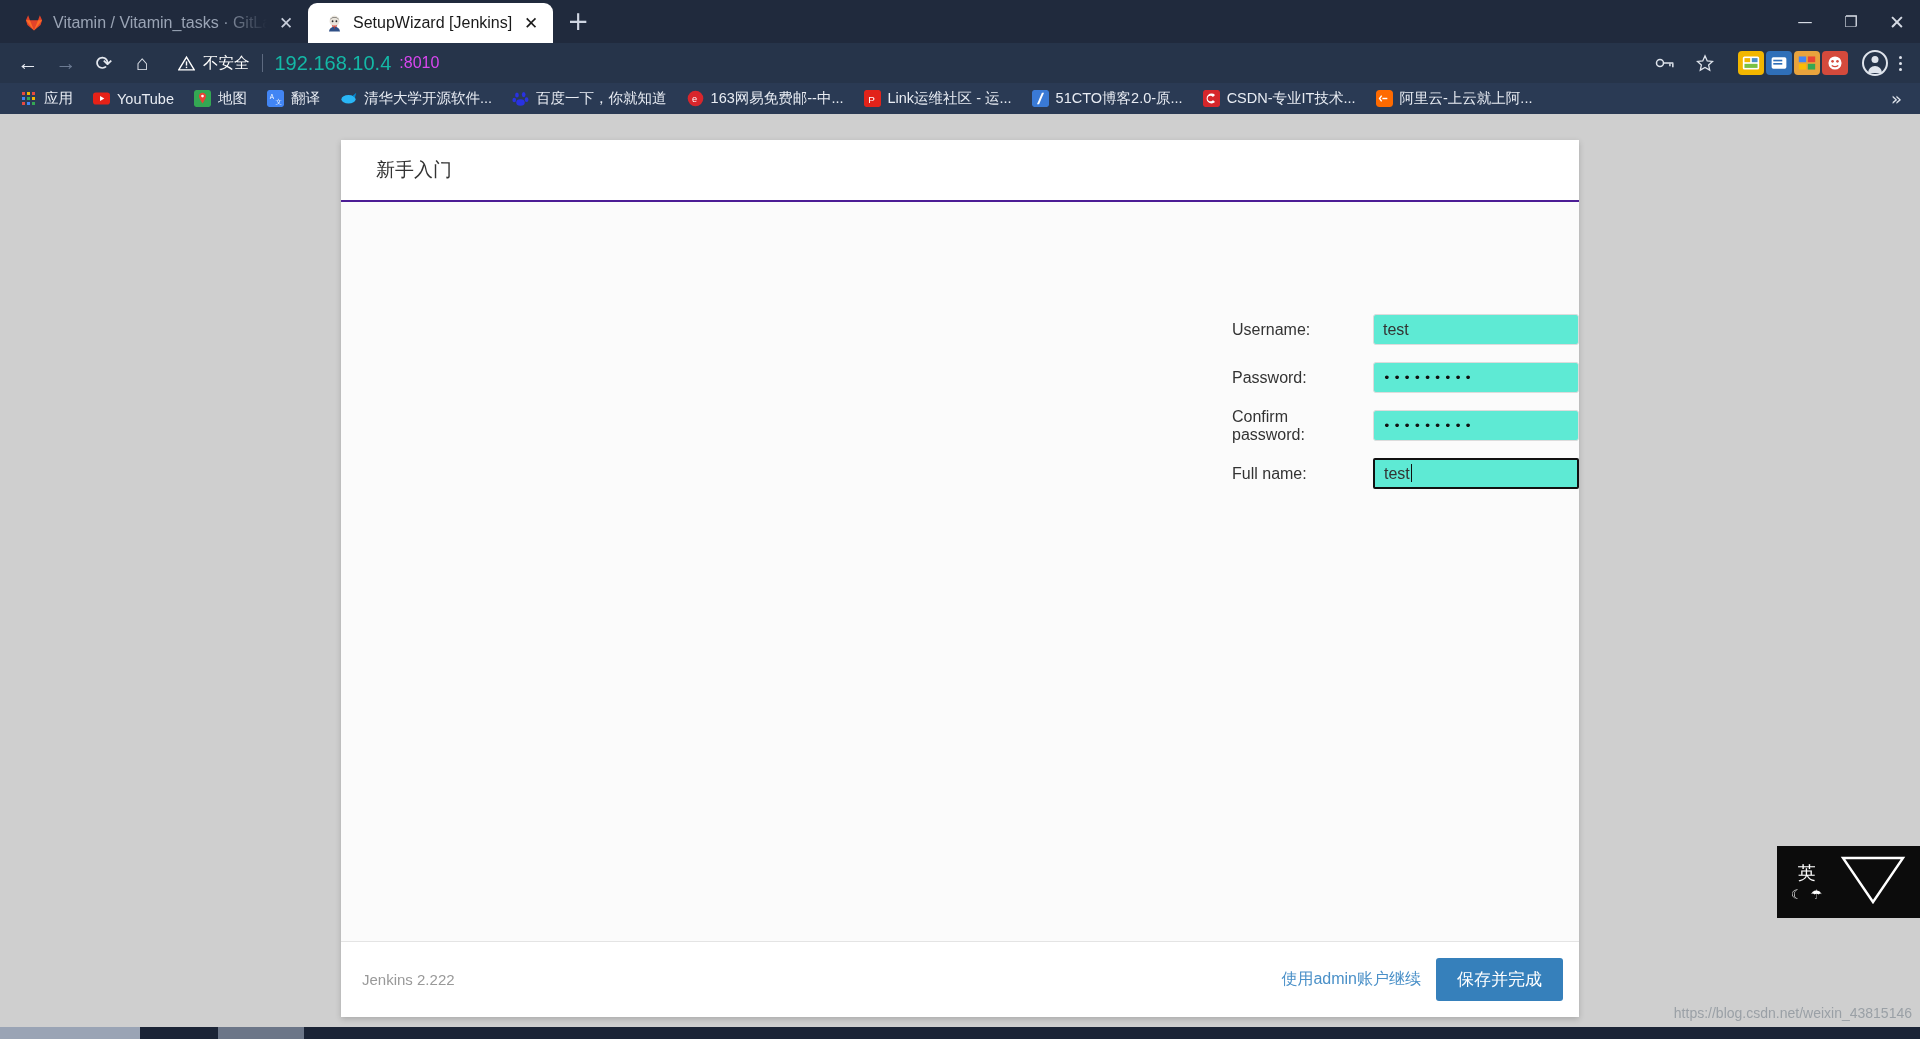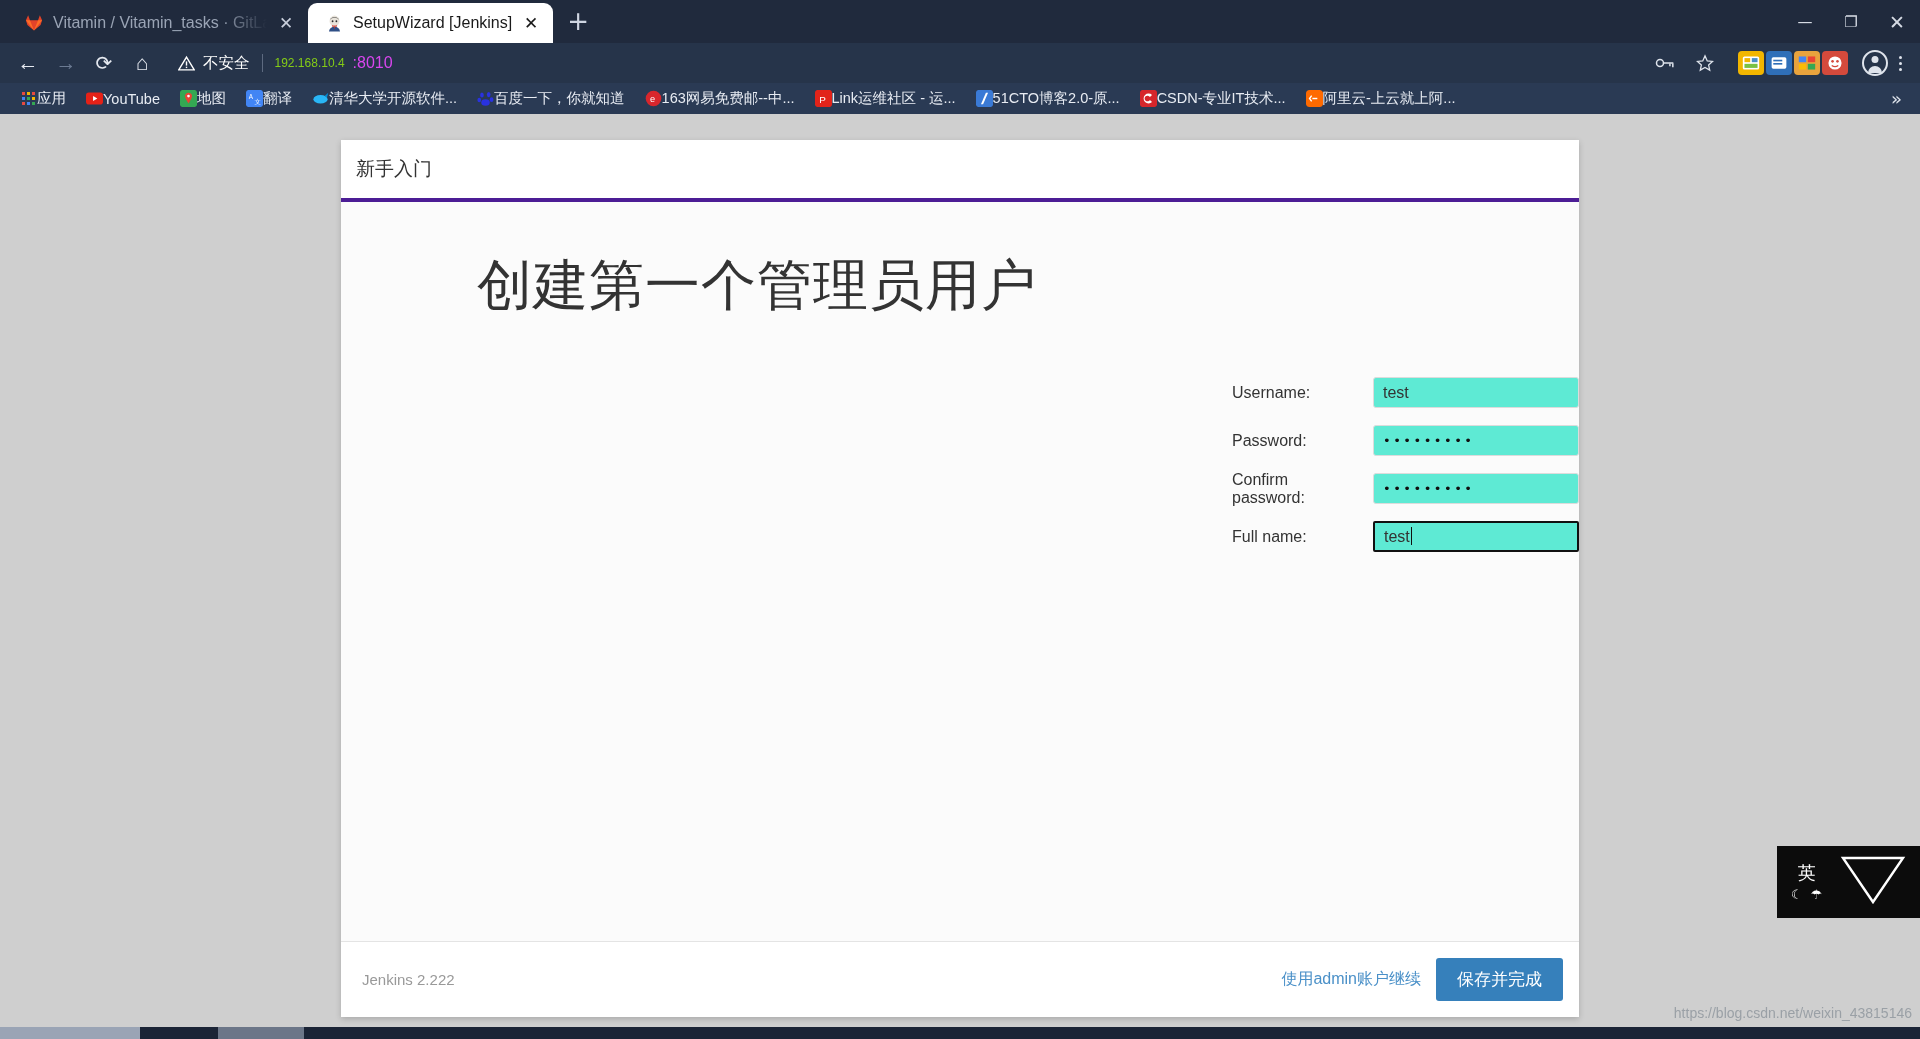--- a/index.html
+++ b/index.html
@@ -115,21 +115,21 @@
   .warn-icon {
     width: 17px; height: 17px;
     display: flex; align-items: center; justify-content: center;
   }
   .insecure-text { font-size: 15.5px; color: #ffffff; text-align: right; }
   .omni-sep {
     width: 1px; height: 18px;
     background: #5d6a80;
     margin: 0 4px;
   }
-  .url-host { font-size: 12px; color: #84cc16; }
+  .url-host { font-size: 20px; color: #14b8a6; }
   .url-port { font-size: 16px; color: #d946ef; }
   .omni-right {
     margin-left: auto;
     display: flex; align-items: center; gap: 14px;
   }
   .tb-icon {
     width: 26px; height: 26px;
     display: flex; align-items: center; justify-content: center;
     color: #dfe4ec;
   }
@@ -172,21 +172,21 @@
   .bookmarks {
     height: 31px;
     background: #2a3a54;
     display: flex;
     align-items: center;
     padding: 0 10px;
     gap: 0;
     overflow: hidden;
   }
   .bm {
-    display: flex; align-items: center; 
+    display: flex; align-items: center; gap: 7px;
     padding: 0 10px;
     height: 26px;
     color: #e8ecf3;
     font-size: 14.5px;
     white-space: nowrap;
   }
   .bm-ico {
     width: 17px; height: 17px;
     flex: 0 0 17px;
     display: flex; align-items: center; justify-content: center;
@@ -221,24 +221,24 @@
     width: 1238px;
     height: 877px;
     background: #ffffff;
     box-shadow: 0 2px 6px rgba(0,0,0,0.18);
     display: flex;
     flex-direction: column;
   }
   .wizard-head {
     height: 62px;
     flex: 0 0 62px;
-    border-bottom: 4px solid #4c1d95;
-    display: flex;
-    align-items: center;
-    padding-left: 15px;
+    border-bottom: 2px solid #4c1d95;
+    display: flex;
+    align-items: center;
+    padding-left: 35px;
   }
   .wizard-head-title {
     font-size: 19px;
     color: #333333;
   }
   .wizard-body {
     flex: 1 1 auto;
     background: #fbfbfb;
     padding: 52px 0 0 0;
     position: relative;
@@ -625,21 +625,20 @@
 
   <div class="page">
 
     <div class="wizard">
 
       <div class="wizard-head">
         <div class="wizard-head-title">新手入门</div>
       </div>
 
       <div class="wizard-body">
-        <h1 class="wizard-h1">创建第一个管理员用户</h1>
 
         <div class="form">
 
           <div class="form-row">
             <div class="form-label">Username:</div>
             <input class="form-input" type="text" value="test" style="">
           </div>
 
           <div class="form-row">
             <div class="form-label">Password:</div>

